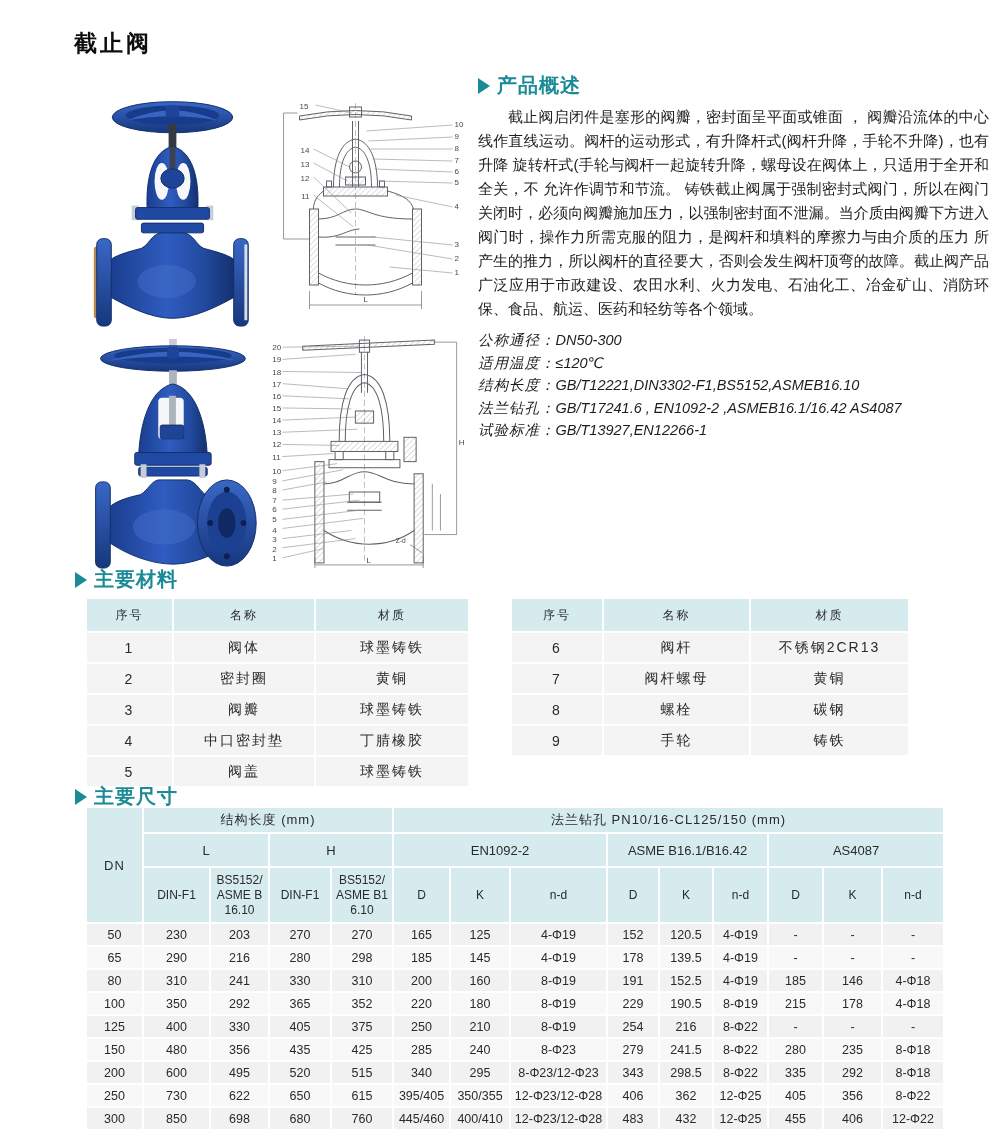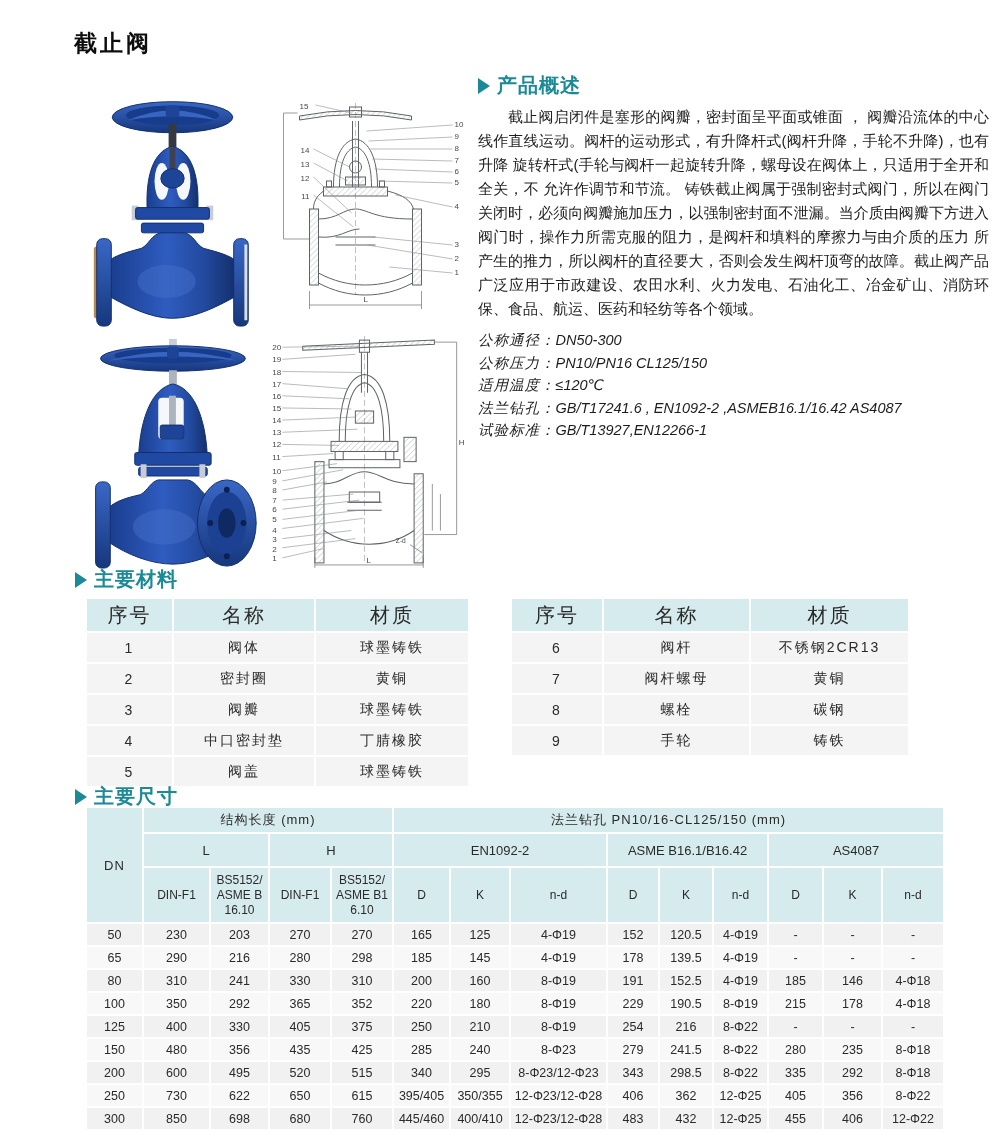--- a/index.html
+++ b/index.html
@@ -26,21 +26,21 @@
   .diag1{position:absolute;left:186px;top:2px;width:210px;height:235px;}
   .photo2{position:absolute;left:3px;top:250px;width:185px;height:235px;}
   .diag2{position:absolute;left:186px;top:247px;width:210px;height:238px;}
   svg .callout{font:8px "Liberation Sans","DejaVu Sans",sans-serif;fill:#47494c;}
   svg .callout.small{font-size:6.5px;}
 
   
   .mat{position:absolute;border-collapse:separate;border-spacing:2px;table-layout:fixed;}
   #mat-left{left:85px;top:597px;width:385px;}
   #mat-right{left:510px;top:597px;width:400px;}
-  .mat th{background:#d6ebee;font-weight:normal;font-size:20px;height:30px;letter-spacing:2px;color:#2a2a2a;}
+  .mat th{background:#d6ebee;font-weight:normal;font-size:12px;height:30px;letter-spacing:2px;color:#2a2a2a;}
   .mat td{background:#f4f4f4;text-align:center;font-size:14px;height:27px;letter-spacing:2px;color:#2a2a2a;}
 
   
   #dims{position:absolute;left:85px;top:806px;width:830px;border-collapse:separate;border-spacing:2px;table-layout:fixed;}
   #dims th{background:#d6ebee;font-weight:normal;color:#2a2a2a;}
   #dims .hr1 th{height:22px;font-size:13px;letter-spacing:1px;}
   #dims .hr2 th{height:30px;font-size:13px;}
   #dims .hr3 th{height:52px;font-size:12px;}
   #dims th.wrap2{word-break:break-all;line-height:1.25;padding:0 3px;}
   #dims td{background:#f1f1f1;text-align:center;font-size:12.5px;height:21px;color:#2a2a2a;padding:0;}
@@ -317,22 +317,22 @@
 
   <div class="right-col">
     <div class="sec-head">
       <span class="tri"></span>
       <span>产品概述</span>
     </div>
     <p class="overview-text">截止阀启闭件是塞形的阀瓣，密封面呈平面或锥面 ， 阀瓣沿流体的中心线作直线运动。阀杆的运动形式，有升降杆式(阀杆升降，手轮不升降)，也有升降 旋转杆式(手轮与阀杆一起旋转升降，螺母设在阀体上，只适用于全开和全关，不 允许作调节和节流。 铸铁截止阀属于强制密封式阀门，所以在阀门关闭时，必须向阀瓣施加压力，以强制密封面不泄漏。当介质由阀瓣下方进入阀门时，操作力所需克服的阻力，是阀杆和填料的摩擦力与由介质的压力 所产生的推力，所以阀杆的直径要大，否则会发生阀杆顶弯的故障。截止阀产品广泛应用于市政建设、农田水利、火力发电、石油化工、冶金矿山、消防环保、食品、航运、医药和轻纺等各个领域。</p>
 
     <div class="params">
         <div class="param-line"><span class="p-label">公称通径：</span><span class="p-value">DN50-300</span></div>
-        <div class="param-line"><span class="p-label">公称压力：</span><span class="p-value">PN10/PN16 CL125/150</span></div>
         <div class="param-line"><span class="p-label">适用温度：</span><span class="p-value">≤120℃</span></div>
+        <div class="param-line"><span class="p-label">结构长度：</span><span class="p-value">GB/T12221,DIN3302-F1,BS5152,ASMEB16.10</span></div>
         <div class="param-line"><span class="p-label">法兰钻孔：</span><span class="p-value">GB/T17241.6 , EN1092-2 ,ASMEB16.1/16.42 AS4087</span></div>
         <div class="param-line"><span class="p-label">试验标准：</span><span class="p-value">GB/T13927,EN12266-1</span></div>
       </div>
   </div>
 
   <div class="sec-head abs" style="left:75px;top:566px;">
     <span class="tri"></span>
     <span>主要材料</span>
   </div>
 

